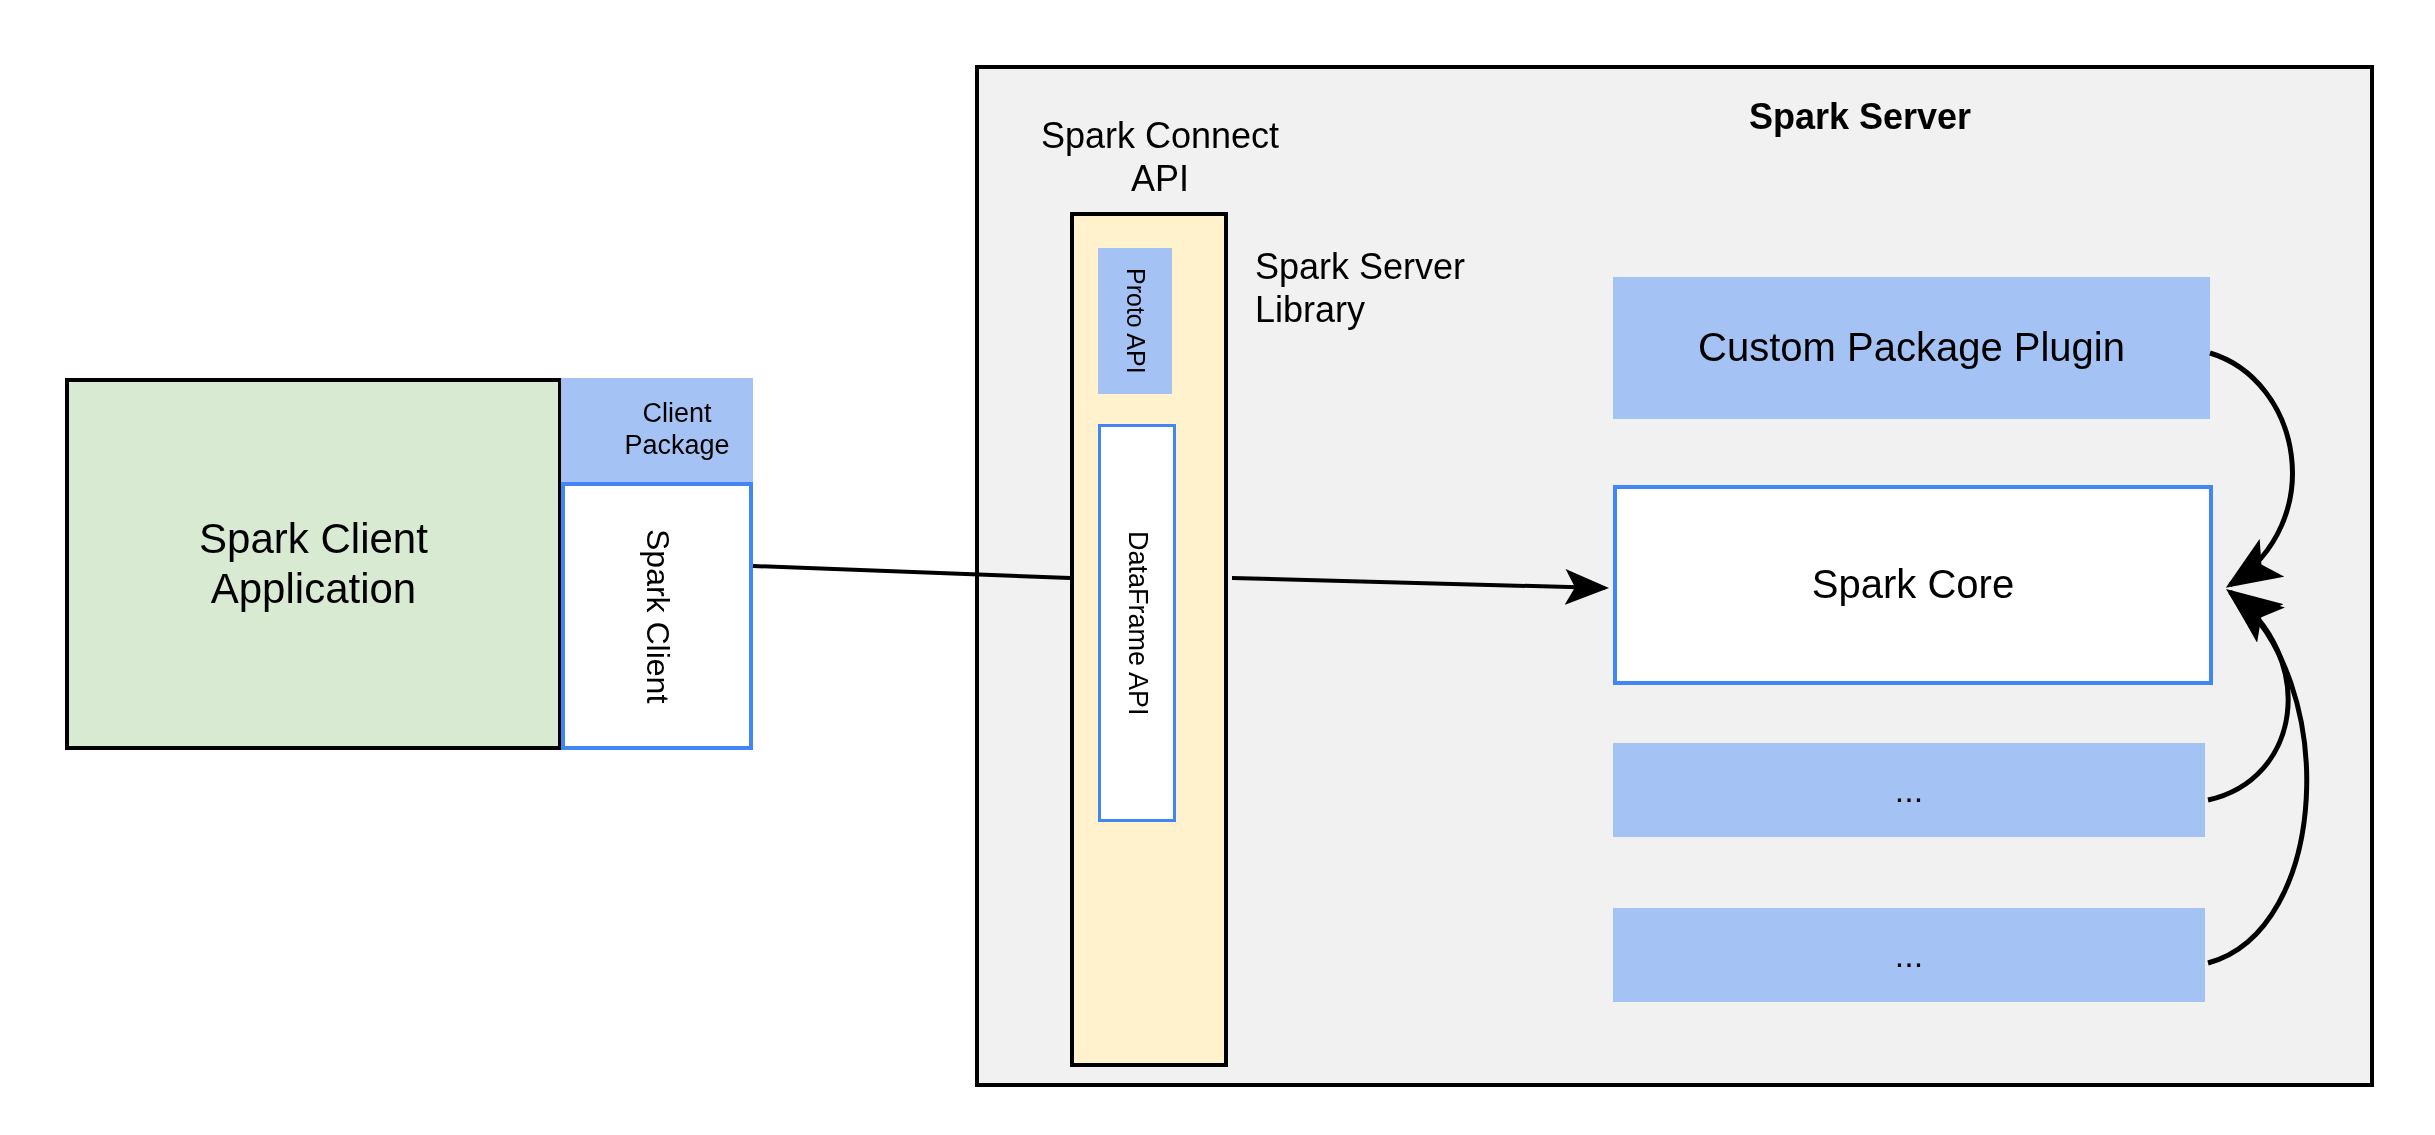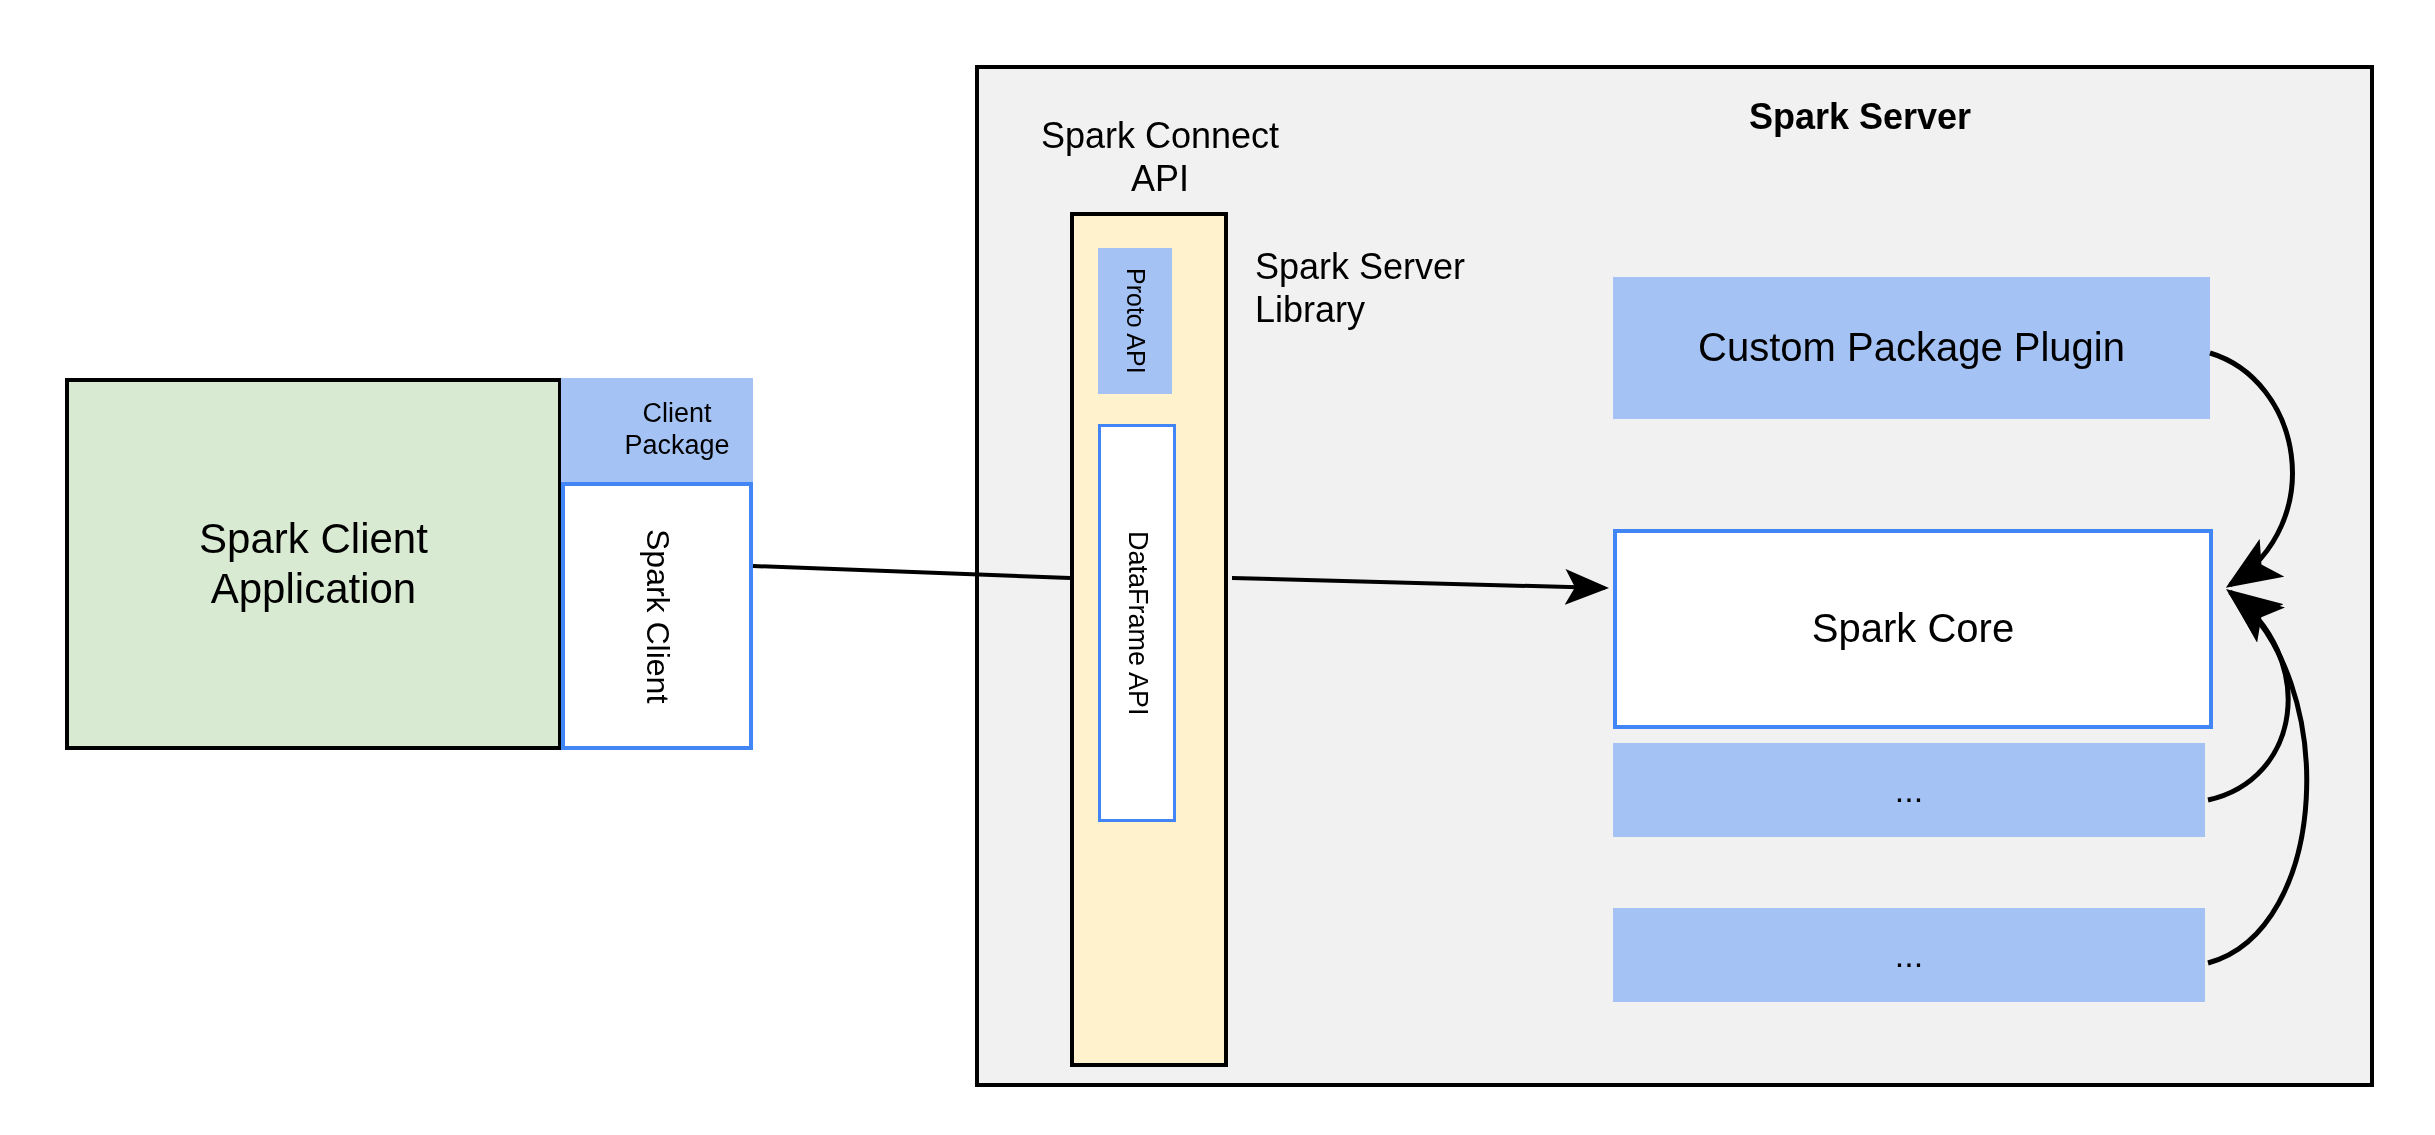--- a/index.html
+++ b/index.html
@@ -130,21 +130,20 @@
     background: #A4C2F4;
     border: 0;
     font-size: 40px;
   }
   #spark-core-box {
     left: 1613px; top: 485px;
     width: 600px; height: 200px;
     background: #FFFFFF;
     border: 4px solid #4285F4;
     font-size: 40px;
-    margin-top: 44px;
   }
   #ellipsis-box-1 {
     left: 1613px; top: 743px;
     width: 592px; height: 94px;
     background: #A4C2F4;
     border: 0;
     font-size: 34px;
   }
   #ellipsis-box-2 {
     left: 1613px; top: 908px;

